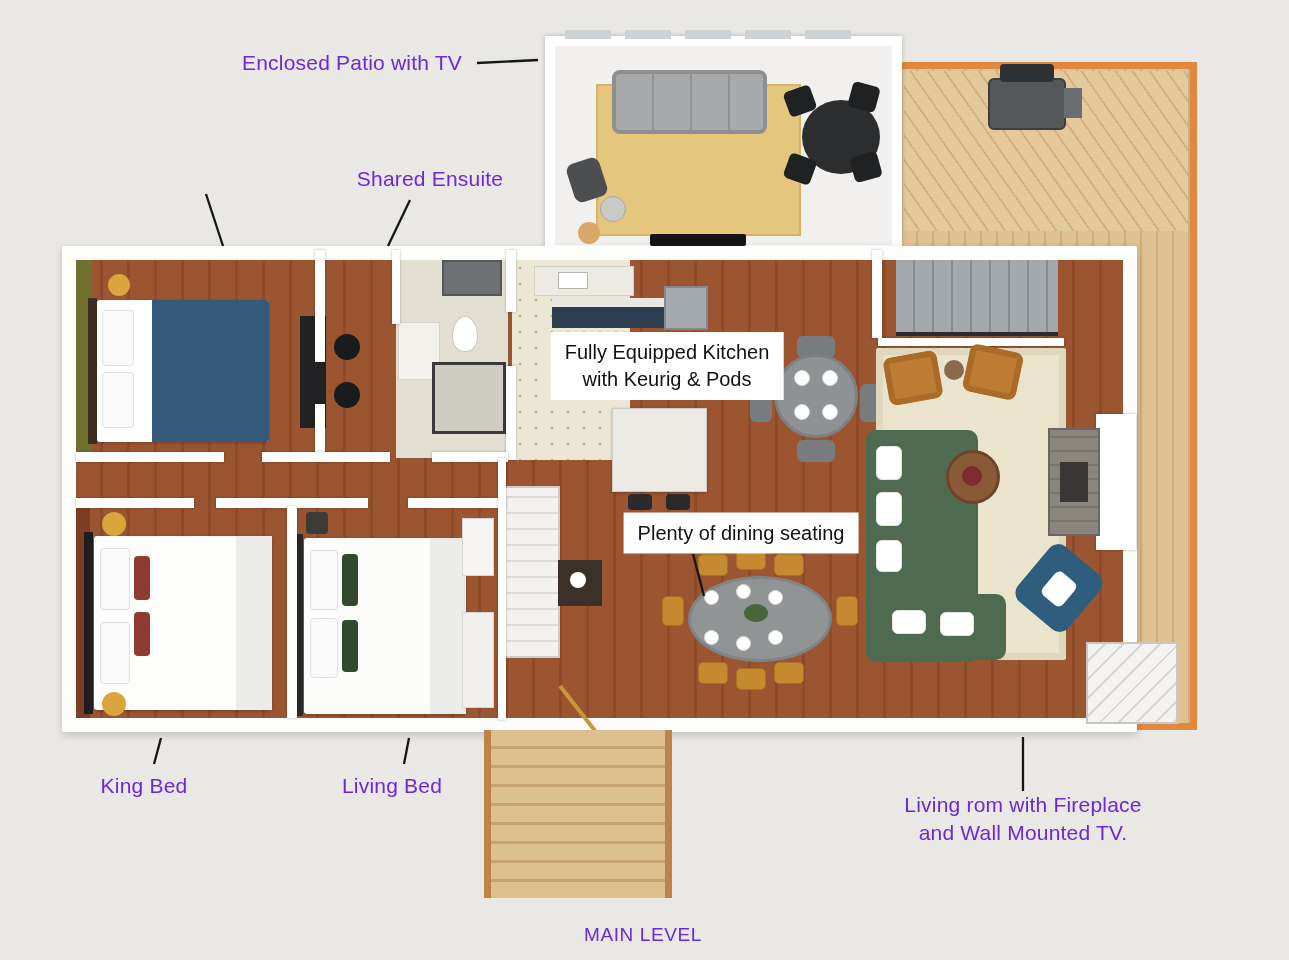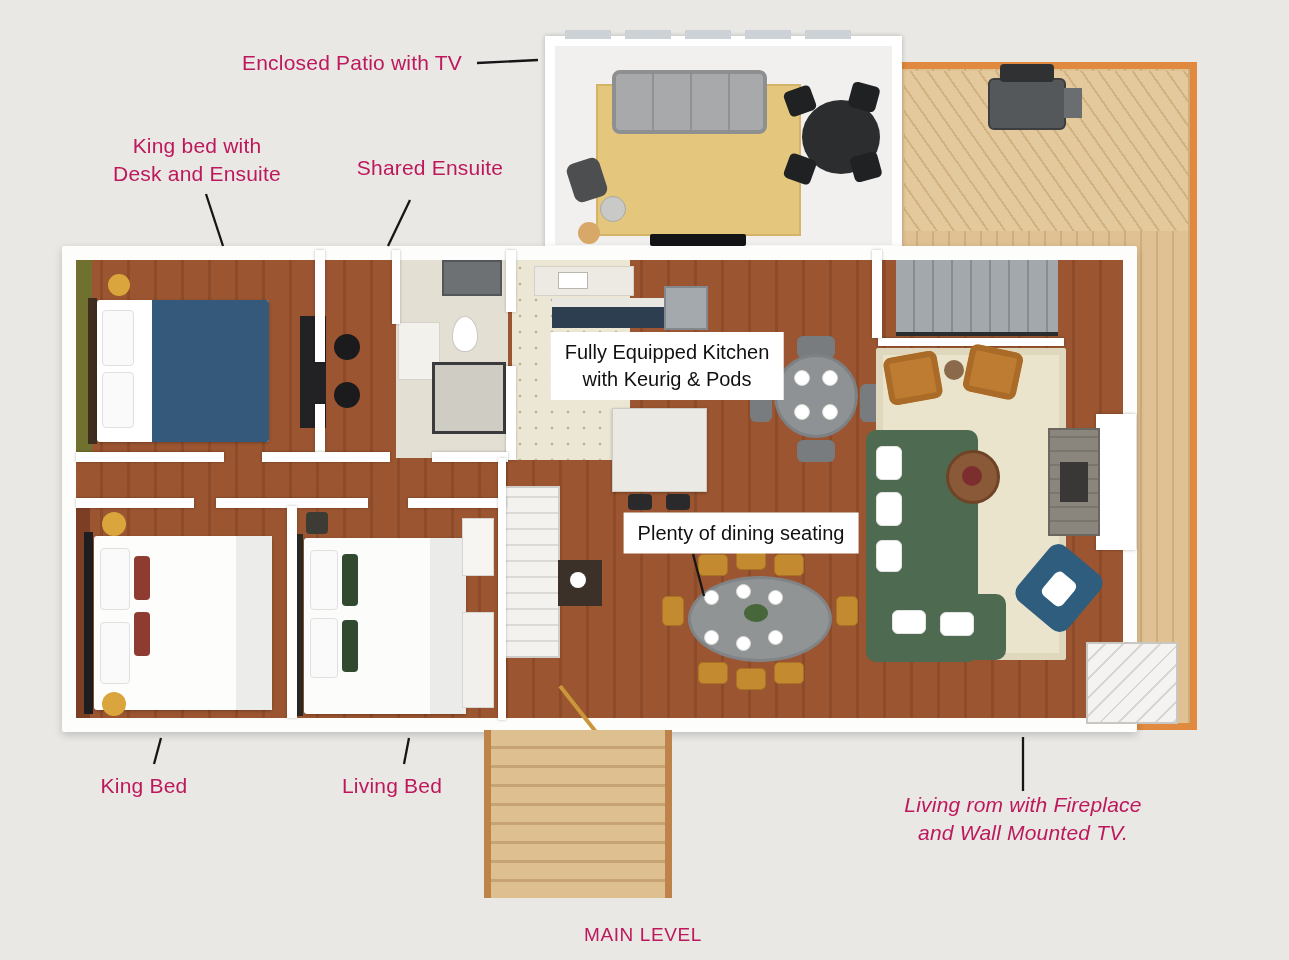--- a/index.html
+++ b/index.html
@@ -18,21 +18,21 @@
   .stairs-gray { background: repeating-linear-gradient(90deg, #a3a8ad 0 17px, #878c91 17px 19px); }
   .stairs-white { background: repeating-linear-gradient(135deg, #f4f3f1 0 11px, #d9d7d2 11px 13px); }
   .shelf { background: repeating-linear-gradient(0deg, #f3f2ef 0 14px, #dcdad4 14px 16px); }
 
   .circle { border-radius: 50%; }
   .plate { background:#fff; border-radius:50%; border:1px solid #d8d8d4; }
 
   
   .label {
     position: absolute; transform: translate(-50%,-50%);
-    font-size: 21px; line-height: 1.32; color: #be185d; text-align: center;
+    font-size: 21px; line-height: 1.32; color: #6d28d9; text-align: center;
     white-space: pre-line; font-weight: 500; letter-spacing: .2px;
   }
   .label-box {
     position: absolute; transform: translate(-50%,-50%);
     background: #ffffff; color: #111; padding: 7px 14px;
     font-size: 20px; line-height: 1.35; text-align: center; white-space: pre-line;
     font-weight: 500;
   }
   .level-label { font-size: 19px; letter-spacing: .6px; font-weight: 500; }
   svg.overlay { position: absolute; left: 0; top: 0; pointer-events: none; }
@@ -195,25 +195,23 @@
     <line x1="477" y1="63" x2="538" y2="60" stroke="#161616" stroke-width="2.3"></line>
     <line x1="206" y1="194" x2="223" y2="246" stroke="#161616" stroke-width="2.3"></line>
     <line x1="410" y1="200" x2="388" y2="246" stroke="#161616" stroke-width="2.3"></line>
     <line x1="693" y1="554" x2="704" y2="596" stroke="#161616" stroke-width="2.3"></line>
     <line x1="154" y1="764" x2="161" y2="738" stroke="#161616" stroke-width="2.3"></line>
     <line x1="404" y1="764" x2="409" y2="738" stroke="#161616" stroke-width="2.3"></line>
     <line x1="1023" y1="791" x2="1023" y2="737" stroke="#161616" stroke-width="2.3"></line>
   </svg>
 
   <div class="label" style="left:352px; top:63px;">Enclosed Patio with TV</div>
-  <div class="label" style="left:197px; top:160px;">King bed with
-Desk and Ensuite</div>
-  <div class="label" style="left:430px; top:168px;">Shared Ensuite</div>
+  <div class="label" style="left:430px; top:179px;">Shared Ensuite</div>
   <div class="label-box" style="left:667px; top:366px;">Fully Equipped Kitchen
 with Keurig &amp; Pods</div>
   <div class="label-box" style="left:741px; top:533px;">Plenty of dining seating</div>
   <div class="label" style="left:144px; top:786px;">King Bed</div>
   <div class="label" style="left:392px; top:786px;">Living Bed</div>
-  <div class="label" style="left:1023px; top:819px;font-style:italic;">Living rom with Fireplace
+  <div class="label" style="left:1023px; top:819px;">Living rom with Fireplace
 and Wall Mounted TV.</div>
   <div class="label level-label" style="left:643px; top:935px;text-align:center;">MAIN LEVEL</div>
 
 </div>
 
 </body></html>

